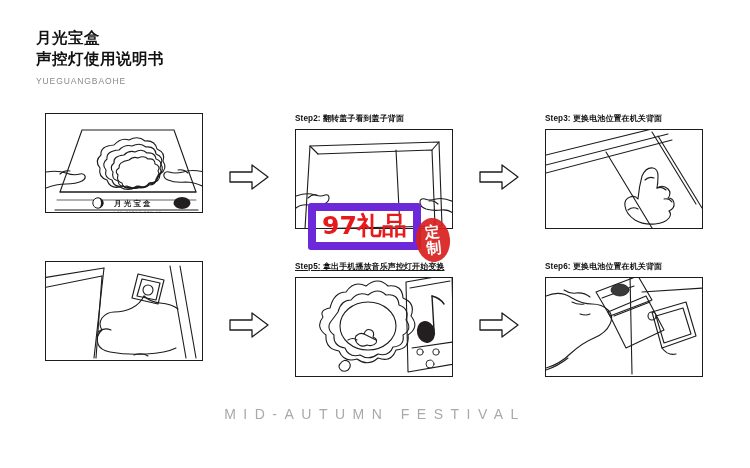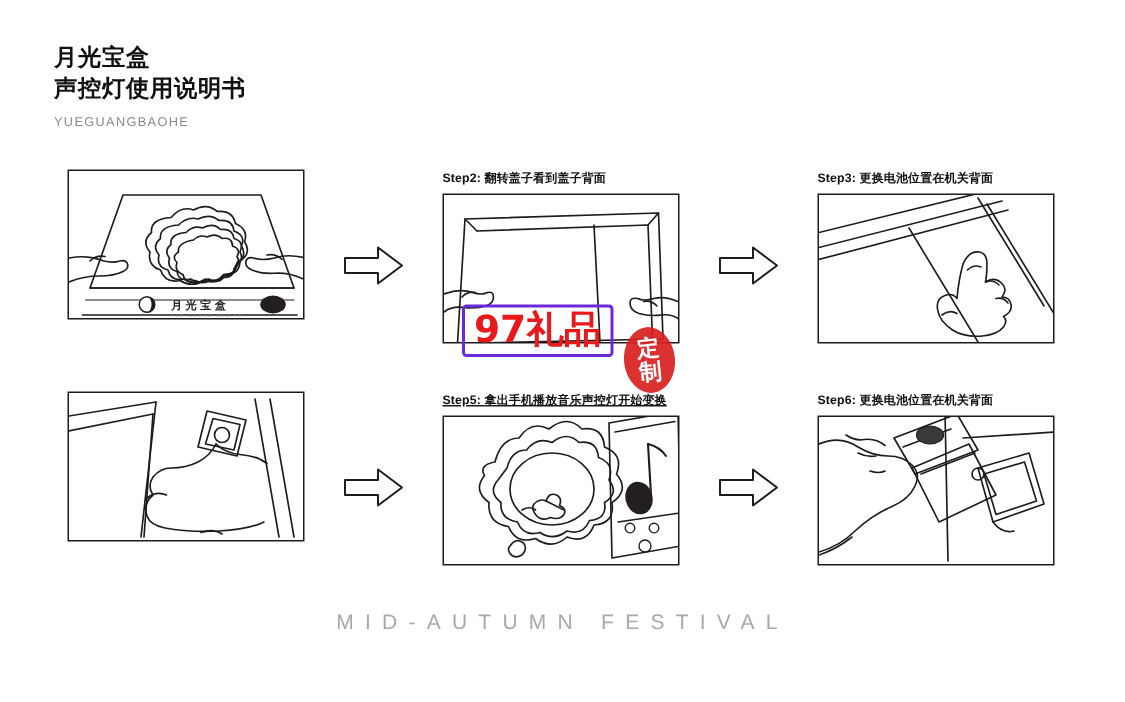--- a/index.html
+++ b/index.html
@@ -93,21 +93,21 @@
 
   
   .watermark {
     position: absolute;
     left: 308px;
     top: 203px;
     z-index: 40;
     pointer-events: none;
   }
   .wm-box {
-    border: 2px solid #6d28d9;
+    border: 8px solid #6d28d9;
     border-radius: 3px;
     padding: 1px 6px 2px 6px;
     display: inline-block;
     background: transparent;
   }
   .wm-text {
     font-family: "DejaVu Sans", "Liberation Sans", sans-serif;
     font-size: 25px;
     font-weight: bold;
     color: #e8181b;

